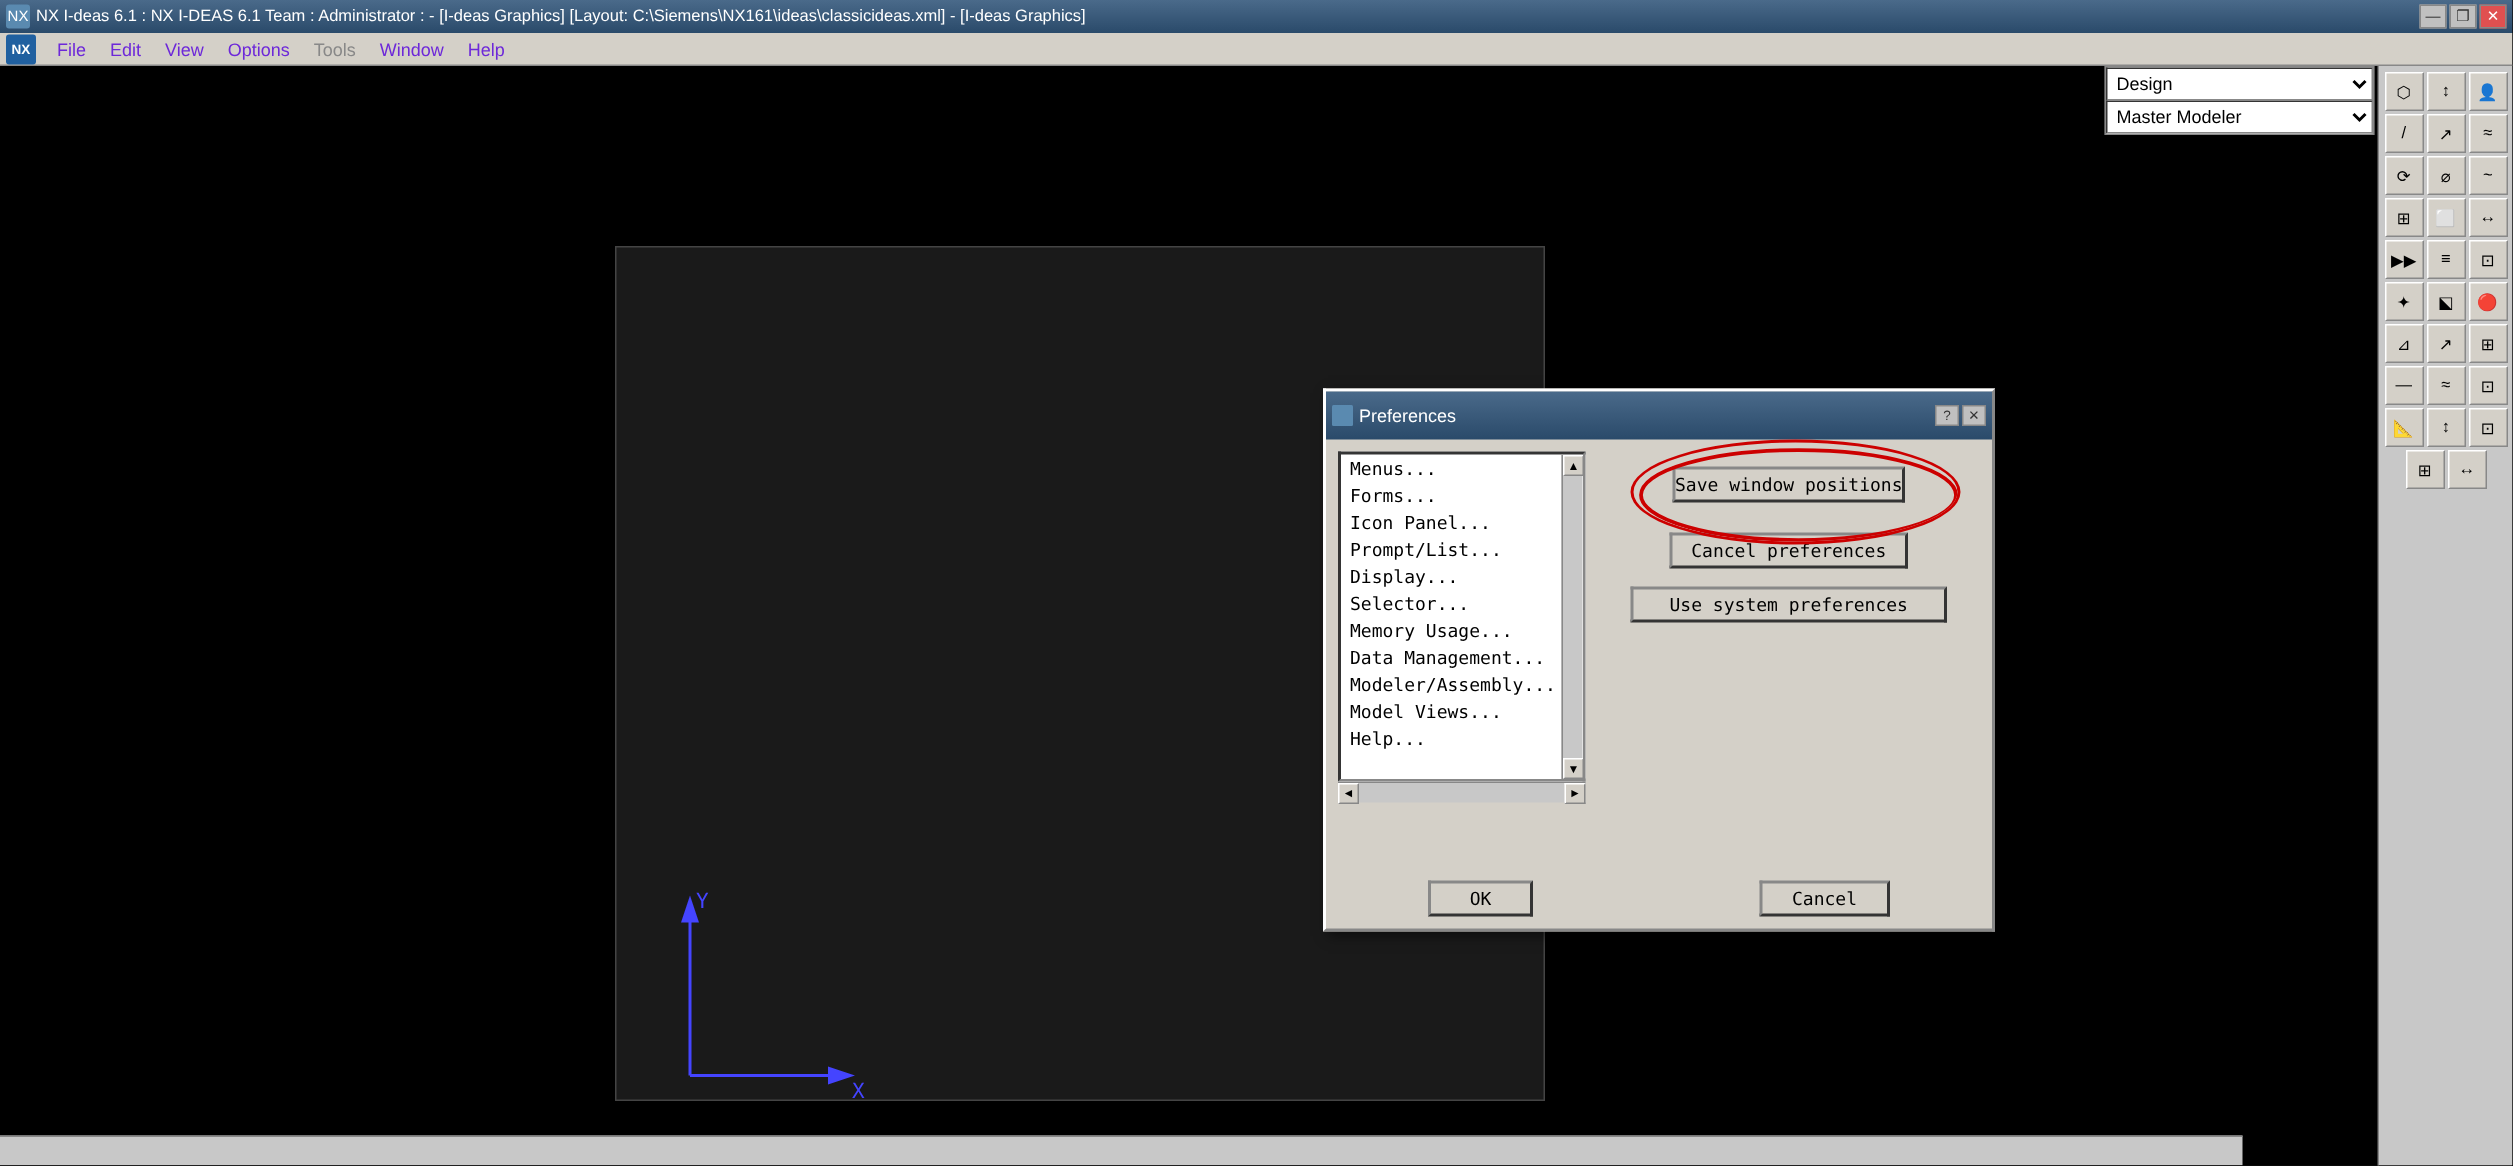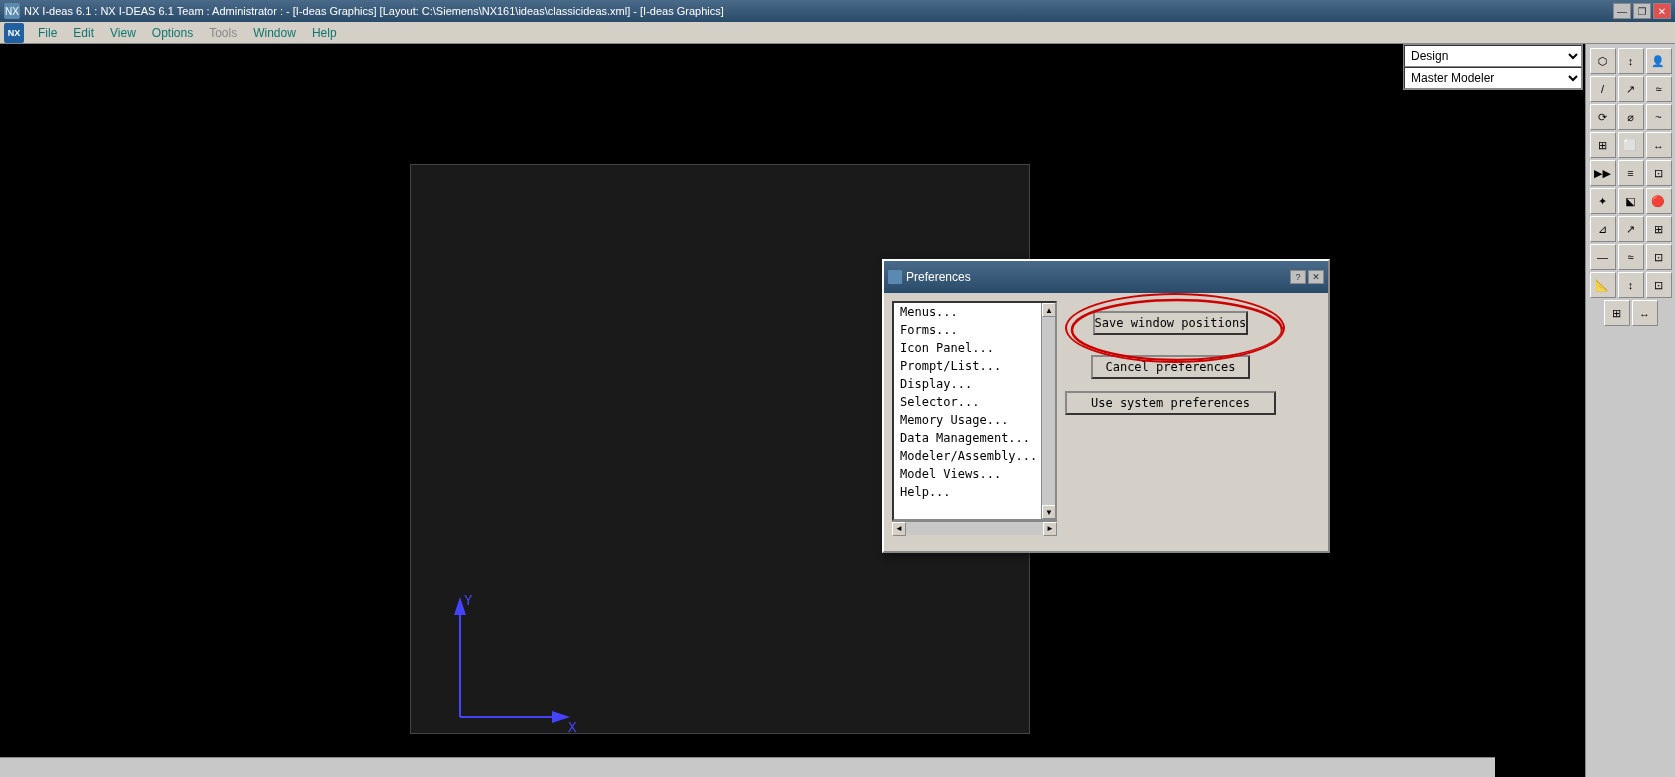--- a/index.html
+++ b/index.html
@@ -79,21 +79,21 @@
       align-items: center;
       justify-content: center;
       color: white;
       font-size: 9px;
       font-weight: bold;
     }
     .menu-item {
       padding: 2px 8px;
       cursor: pointer;
       font-size: 12px;
-      color: #0f766e;
+      color: #6d28d9;
     }
     .menu-item.disabled { color: #888; cursor: default; }
 
     
     #main-layout {
       display: flex;
       width: 100%;
       height: calc(100% - 44px);
     }
 
@@ -203,21 +203,21 @@
       align-items: center;
       justify-content: center;
       cursor: pointer;
       color: #333;
     }
 
     
     #dialog-content {
       padding: 8px;
       display: flex;
-      flex-direction: row;
+      flex-direction: column;
       gap: 40px;
     }
 
     
     #dialog-body {
       display: flex;
       gap: 8px;
       margin-bottom: 8px;
     }
 
@@ -524,20 +524,24 @@
               </svg>
             </div>
 
             <button id="restore-btn">Cancel preferences</button>
 
             <button id="use-system-btn">Use system preferences</button>
           </div>
 
         </div>
 
+        <div id="dialog-footer">
+          <button class="footer-btn">OK</button>
+          <button class="footer-btn">Cancel</button>
+        </div>
       </div>
     </div>
 
     <div id="status-bar"></div>
   </div>
 
   <div id="right-toolbar">
 
     <div class="toolbar-row">
       <div class="tb-btn">⬡</div>

